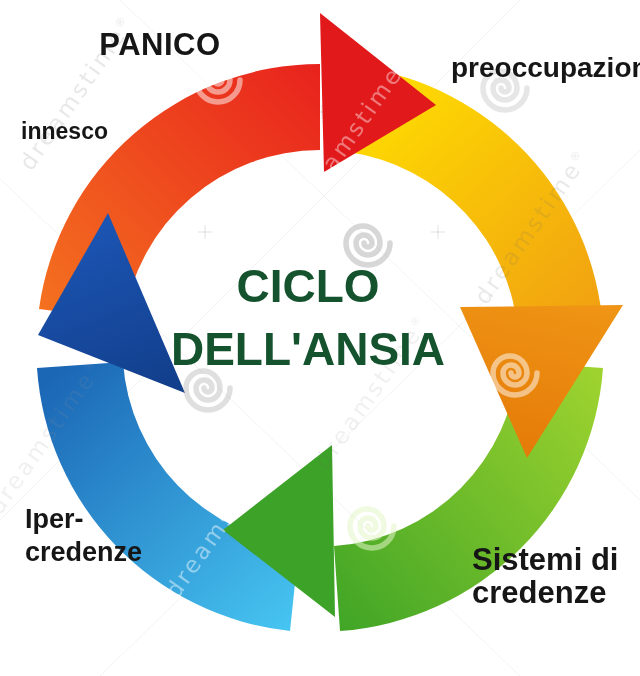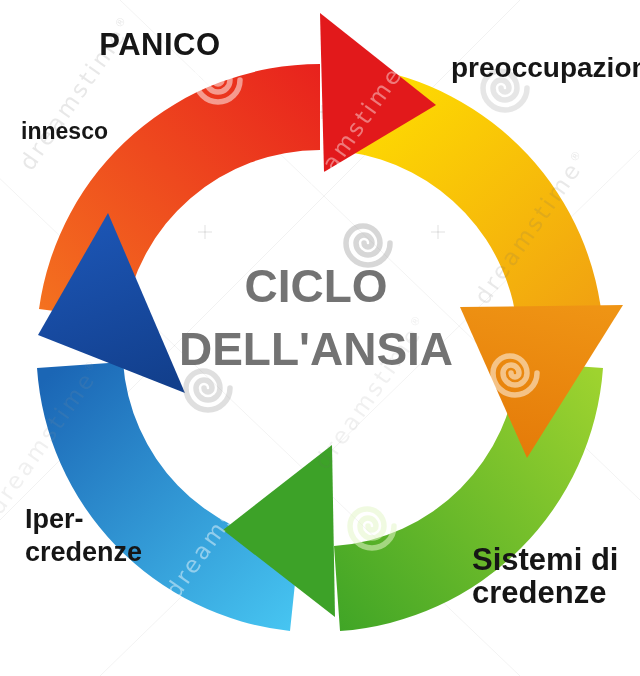--- a/index.html
+++ b/index.html
@@ -14,22 +14,22 @@
     position:absolute;color:#161616;font-weight:bold;
     font-family:"Liberation Sans", sans-serif;
     white-space:pre;letter-spacing:0;
   }
   .lbl-panico{left:98px;top:27px;width:124px;text-align:center;font-size:31px;line-height:36px;letter-spacing:.5px;}
   .lbl-preocc{left:451px;top:53px;font-size:28px;line-height:30px;}
   .lbl-innesco{left:0px;top:116px;width:108px;text-align:right;font-size:23px;line-height:30px;}
   .lbl-iper{left:25px;top:503px;font-size:27px;line-height:33px;}
   .lbl-sistemi{left:472px;top:543px;font-size:31px;line-height:33px;}
   .title{
-    position:absolute;left:116px;top:255px;width:400px;text-align:center;
-    color:#737373;font-weight:bold;font-size:46px;line-height:63px;letter-spacing:0px;
+    position:absolute;left:108px;top:255px;width:400px;text-align:center;
+    color:#14532d;font-weight:bold;font-size:46px;line-height:63px;letter-spacing:0px;
     font-family:"Liberation Sans", sans-serif;white-space:pre;
   }
   .wm{
     position:absolute;font-family:"DejaVu Sans", sans-serif;
     font-size:23px;letter-spacing:3px;font-weight:normal;
     transform:translate(-50%,-50%) rotate(-55deg);
     transform-origin:center center;white-space:nowrap;pointer-events:none;
   }
   .wm .reg{font-size:11px;vertical-align:9px;letter-spacing:0;}
   .wm-on-red{left:352px;top:133px;color:rgba(255,255,255,.42);}

